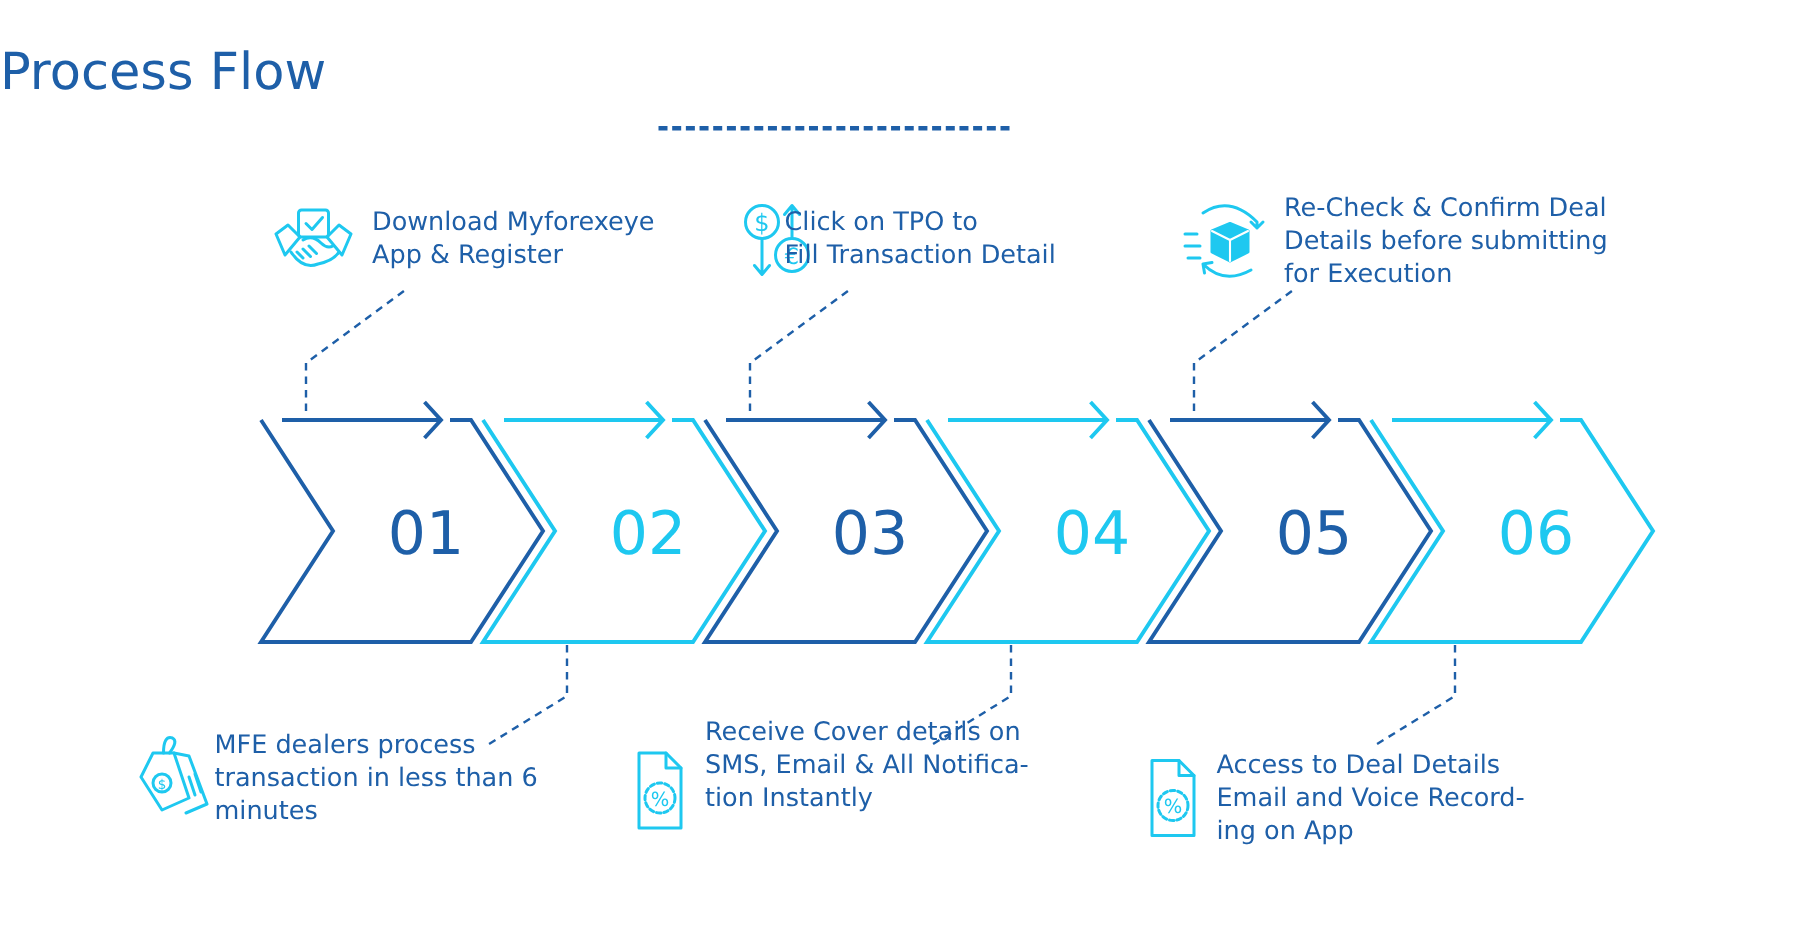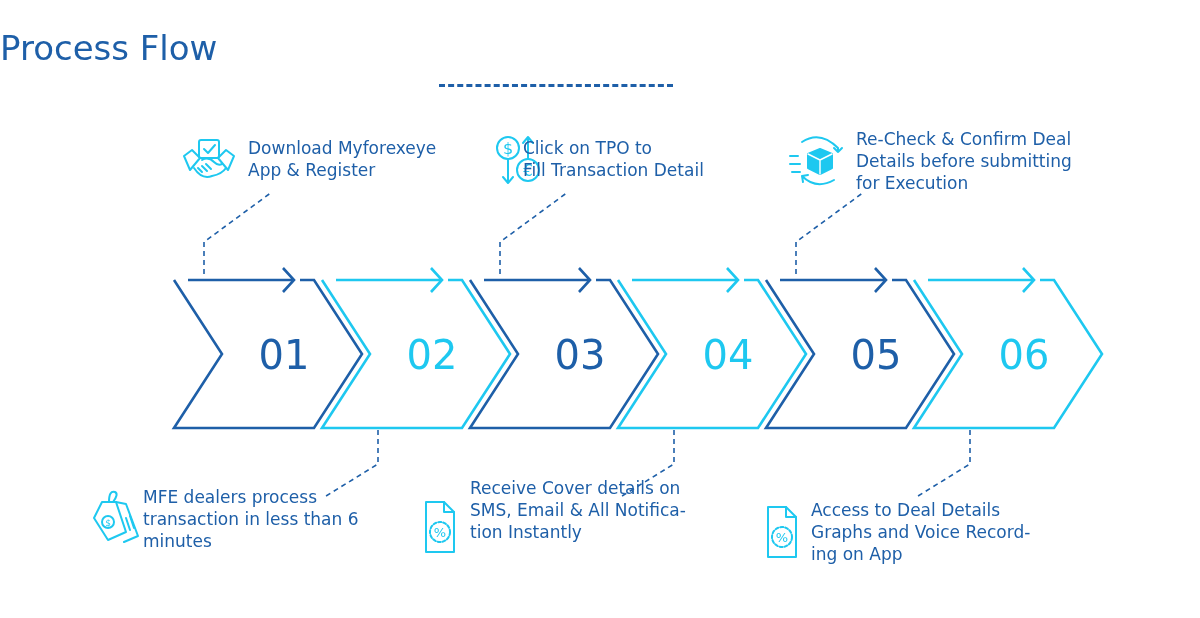--- a/index.html
+++ b/index.html
@@ -123,14 +123,14 @@
 minutes</div>
 <div class="label" style="left:523px; top:137px;">Click on TPO to
 Fill Transaction Detail</div>
 <div class="label" style="left:470px; top:477px;">Receive Cover details on
 SMS, Email &amp; All Notifica-
 tion Instantly</div>
 <div class="label" style="left:824px; top:128px;margin-left:32px;">Re-Check &amp; Confirm Deal
 Details before submitting
 for Execution</div>
 <div class="label" style="left:811px; top:499px;">Access to Deal Details
-Graphs and Voice Record-
+Email and Voice Record-
 ing on App</div>
 
 </body></html>

